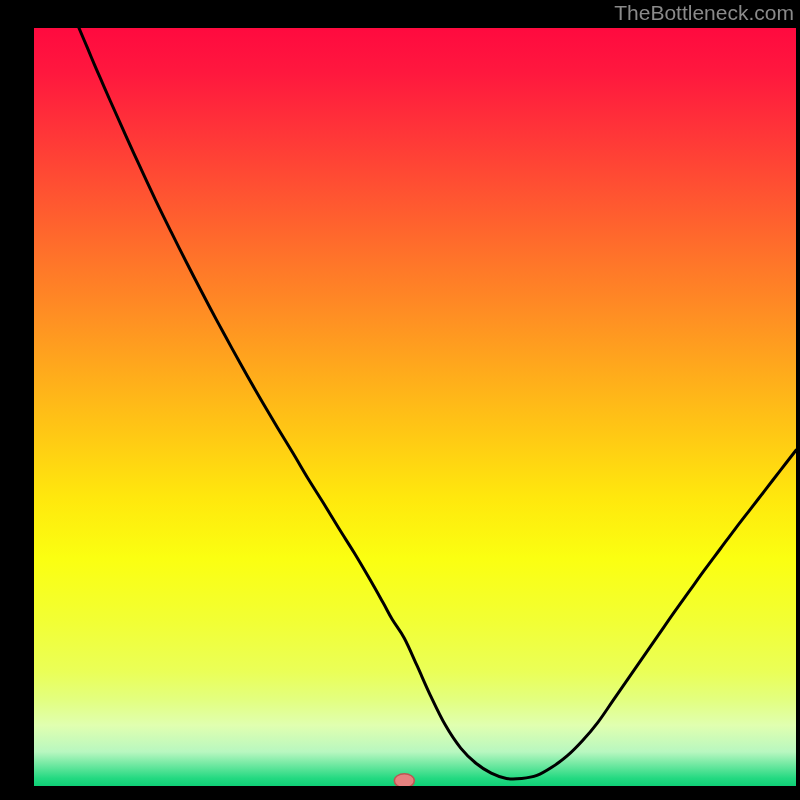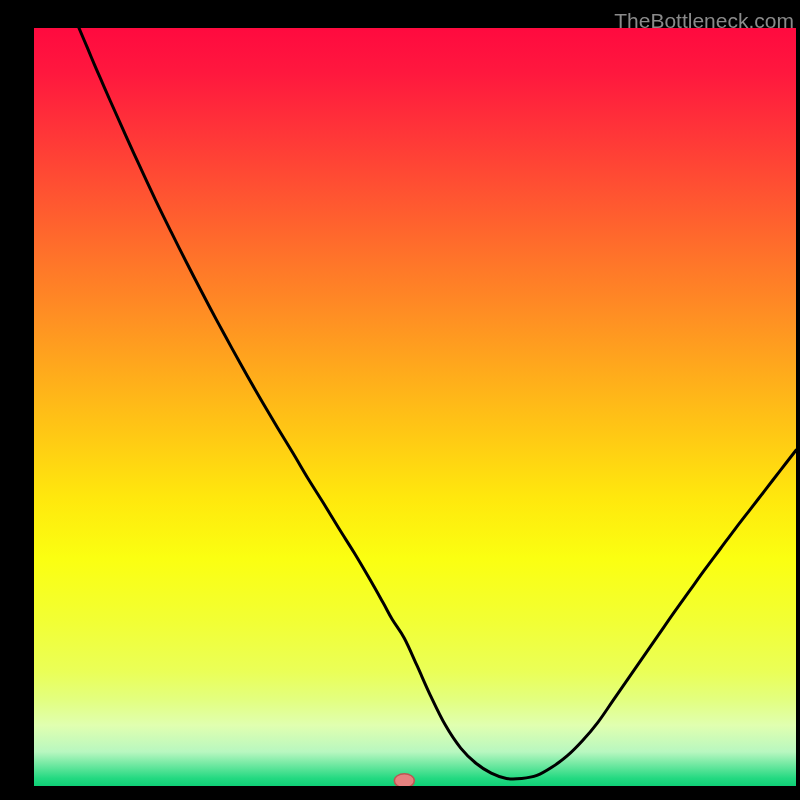--- a/index.html
+++ b/index.html
@@ -31,21 +31,21 @@
   .plot svg {
     display: block;
     width: 100%;
     height: 100%;
   }
 </style>
 </head>
 <body>
 
 <div class="frame">
-  <div class="watermark" style="top: 9px; right: 6px; font-size: 21px;">TheBottleneck.com</div>
+  <div class="watermark" style="top: 1px; right: 6px; font-size: 21px;">TheBottleneck.com</div>
 
   <div class="plot" style="left: 32px; top: 28px; width: 762px; height: 758px; border-left: 2px solid rgb(0, 0, 0); border-bottom: 2px solid rgb(0, 0, 0);">
     <svg preserveAspectRatio="none" viewBox="0 0 762 758">
       <defs>
         <linearGradient id="bg-grad" x1="0" y1="0" x2="0" y2="1">
             <stop offset="0%" stop-color="#ff0a3f"></stop>
             <stop offset="6%" stop-color="#ff183e"></stop>
             <stop offset="14.000000000000002%" stop-color="#ff3638"></stop>
             <stop offset="22%" stop-color="#ff5431"></stop>
             <stop offset="30%" stop-color="#ff722a"></stop>

